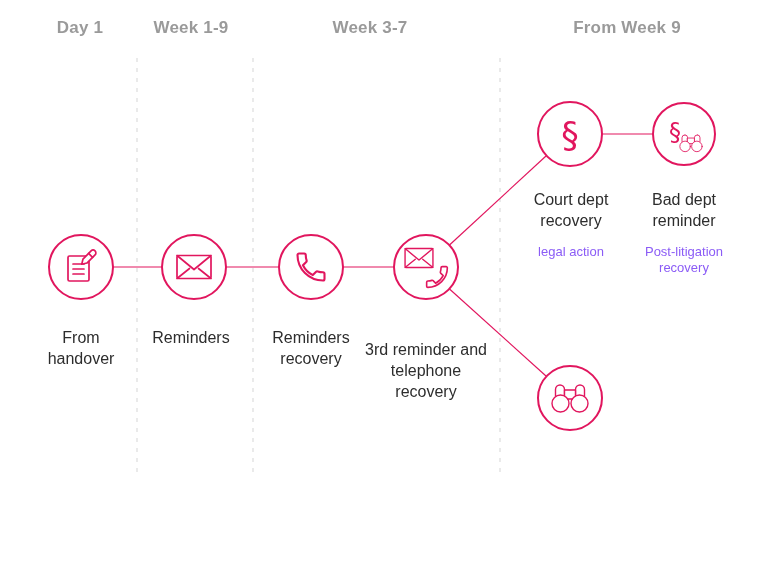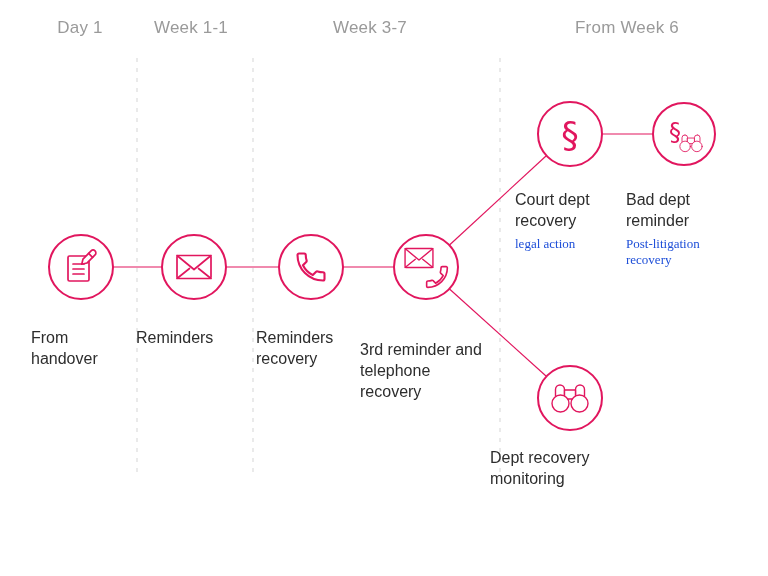--- a/index.html
+++ b/index.html
@@ -2,47 +2,47 @@
 <html><head>
 <meta charset="utf-8">
 <style>
   html,body{margin:0;padding:0;background:#fff;}
   .canvas{
     position:relative;width:768px;height:576px;background:#fff;
     font-family:"Liberation Sans",sans-serif;overflow:hidden;
   }
   .hdr{
     position:absolute;top:18px;transform:translateX(-50%);
-    font-size:17px;color:#9a9a9a;white-space:nowrap;letter-spacing:.2px;
+    font-size:17px;color:#9a9a9a;white-space:nowrap;letter-spacing:.2px;font-weight:bold;
   }
   .lbl{
-    position:absolute;transform:translateX(-50%);
+    position:absolute;transform:translateX(-50%);text-align:center;
     font-size:16px;color:#2d2d2d;line-height:1.3;
   }
   .sub{
-    display:block;font-size:13px;color:#1d4ed8;margin-top:4px;line-height:1.25;font-family:Liberation Serif, serif;
+    display:block;font-size:13px;color:#8b5cf6;margin-top:12px;line-height:1.25;
   }
   svg.overlay{position:absolute;left:0;top:0;}
   .sep{stroke:#dcdcdc;stroke-width:1.2;stroke-dasharray:4 6;fill:none;}
   .conn{stroke:#e1165e;stroke-width:1.2;fill:none;}
   .node{fill:#fff;stroke:#e1165e;stroke-width:2;}
   .ic{stroke:#e1165e;fill:none;stroke-width:1.7;stroke-linecap:round;stroke-linejoin:round;}
   .icf{stroke:#e1165e;fill:#fff;stroke-width:1.7;stroke-linecap:round;stroke-linejoin:round;}
   .icf-thin{stroke:#e1165e;fill:#fff;stroke-width:1.4;stroke-linecap:round;stroke-linejoin:round;}
   .glyph{fill:#e1165e;font-family:"DejaVu Sans",sans-serif;font-weight:400;}
 </style>
 </head>
 <body>
 
 <div class="canvas">
 
   <div class="hdr" style="left:80px">Day 1</div>
-  <div class="hdr" style="left:191px">Week 1-1</div>
+  <div class="hdr" style="left:191px">Week 1-9</div>
   <div class="hdr" style="left:370px">Week 3-7</div>
-  <div class="hdr" style="left:627px">From Week 6</div>
+  <div class="hdr" style="left:627px">From Week 9</div>
 
   <svg class="overlay" width="768" height="576" viewBox="0 0 768 576">
     <defs>
       <g id="ic-envelope">
         <rect x="-17" y="-11.5" width="34" height="23" rx="1.5" fill="#fff" class="ic" style="fill:#fff"></rect>
         <path class="ic" d="M-17 -11.5 L0 2.5 L17 -11.5"></path>
         <path class="ic" d="M-17 11.5 L-4.5 1.5 M17 11.5 L4.5 1.5"></path>
       </g>
       <g id="ic-phone">
         <path class="icf-thin" transform="translate(-12,-12)" d="M6.62 10.79c1.44 2.83 3.76 5.14 6.59 6.59l2.2-2.21c.27-.27.67-.36 1.02-.24 1.12.37 2.33.57 3.57.57.55 0 1 .45 1 1V20c0 .55-.45 1-1 1-9.39 0-17-7.61-17-17 0-.55.45-1 1-1h3.5c.55 0 1 .45 1 1 0 1.25.2 2.45.57 3.57.11.35.03.74-.25 1.02l-2.2 2.2z"></path>
@@ -112,15 +112,14 @@
   <div class="lbl" style="left:571px;top:190px;width:112px">
     <span>Court dept recovery</span>
     <span class="sub">legal action</span>
   </div>
 
   <div class="lbl" style="left:684px;top:190px;width:116px">
     <span>Bad dept reminder</span>
     <span class="sub">Post-litigation recovery</span>
   </div>
 
-  <div class="lbl" style="left:570px;top:448px;width:160px">Dept recovery monitoring</div>
 
 </div>
 
 </body></html>

